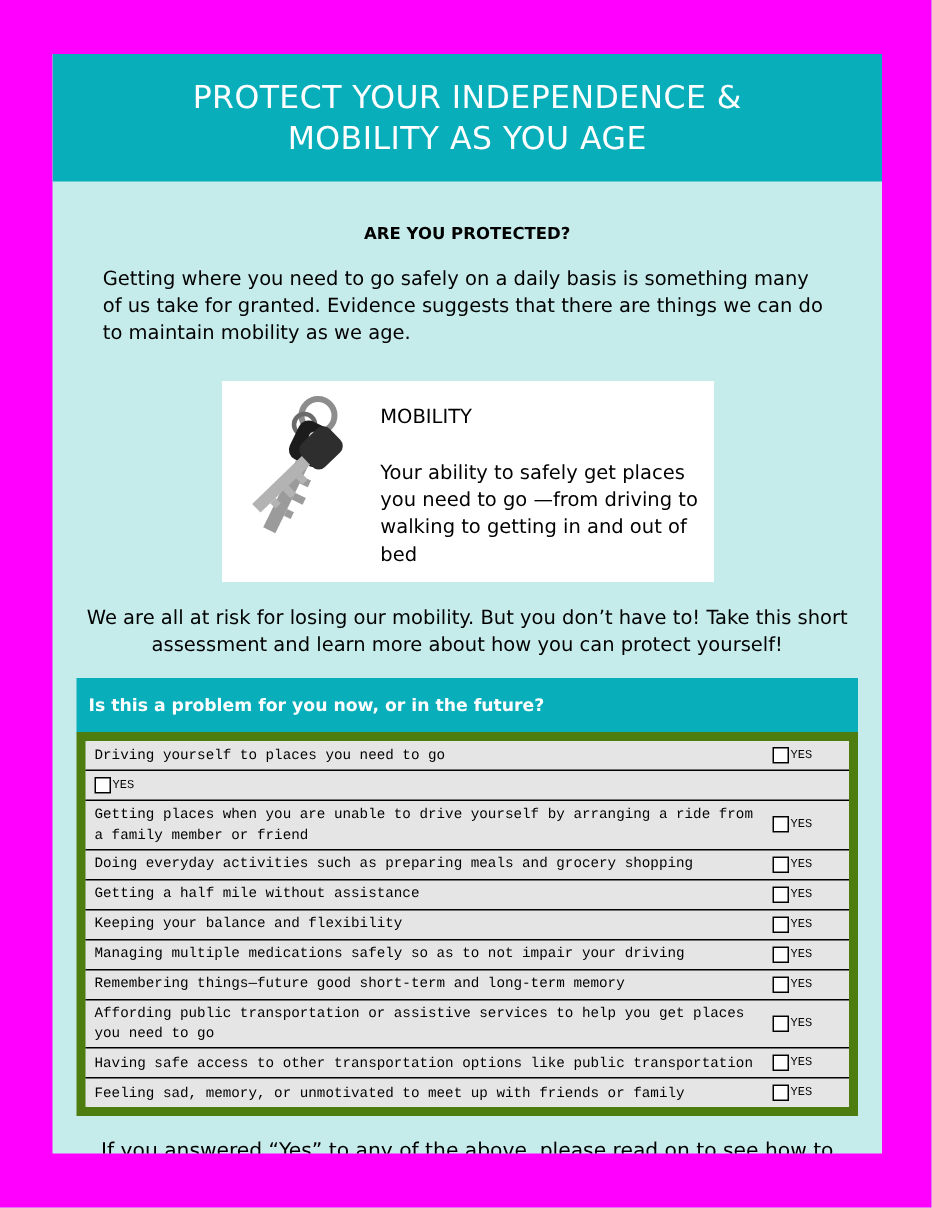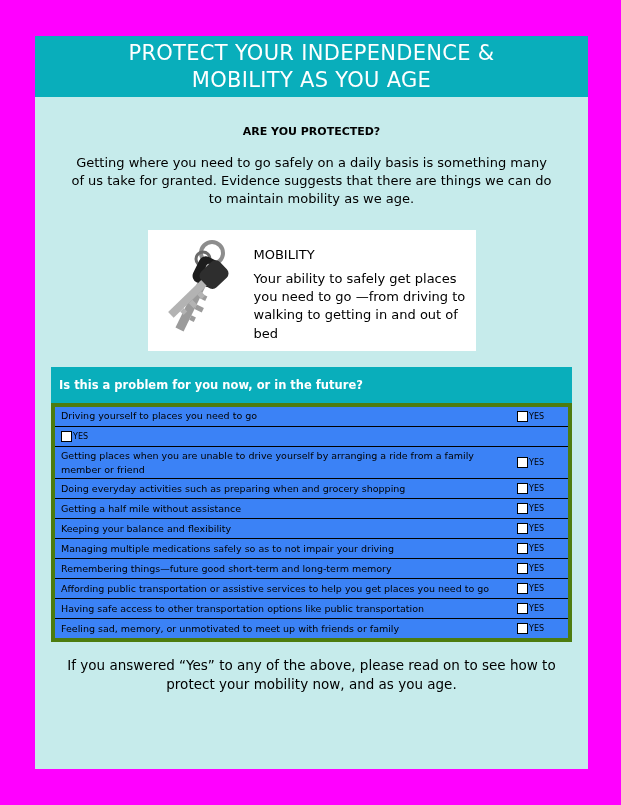--- a/index.html
+++ b/index.html
@@ -7,54 +7,54 @@
     width:621px;height:805px;overflow:hidden;
     background:#FF00FF;
     font-family:"DejaVu Sans","Liberation Sans",sans-serif;
     position:relative;
   }
   .flyer{
     position:absolute;left:35px;top:36px;width:553px;height:733px;
     background:#C6EBEB;overflow:hidden;
   }
   .banner{
-    background:#09AEBB;height:61px;
+    background:#09AEBB;height:85px;
     display:flex;align-items:center;justify-content:center;
   }
   .banner h1{
     margin:0;color:#FFFFFF;font-size:21px;font-weight:400;
     text-align:center;max-width:470px;line-height:1.25;letter-spacing:.3px;
   }
   .content{padding:0 16px;}
   .protected-heading{
     text-align:center;font-size:11px;font-weight:bold;
     margin:28px 0 7px;color:#000;
   }
   .intro-para{
-    text-align:center;font-size:13px;line-height:1.38;
+    font-size:13px;line-height:1.38;
     margin:16px auto;max-width:486px;color:#000;
   }
   .mobility-box{
     background:#FFFFFF;width:328px;min-height:118px;
     margin:22px auto 16px;padding:8px 10px;box-sizing:border-box;
     display:flex;gap:10px;align-items:flex-start;
   }
   .keys-wrap{flex:0 0 86px;height:104px;overflow:hidden;}
   .mobility-text{font-size:13px;line-height:1.4;padding-top:8px;}
-  .mobility-title{margin-bottom:6px;}
+  .mobility-title{margin-bottom:19px;}
   .assessment-intro{
     text-align:center;font-size:13px;line-height:1.4;
     margin:10px auto 12px;max-width:526px;color:#000;
   }
   .table{margin:0 0 14px;}
   .table-header{
     background:#09AEBB;color:#FFFFFF;font-weight:bold;font-size:11.5px;
     padding:11px 8px;
   }
-  .table-body{background:#3b82f6;border:4px solid #4d7c0f;}
+  .table-body{background:#e5e5e5;border:6px solid #4d7c0f;font-family:Liberation Mono, monospace;}
   .row{
     display:flex;align-items:center;border-bottom:1px solid #000;
     padding:2px 5px 2px 6px;min-height:15px;
   }
   .row:last-child{border-bottom:none;}
   .row-text{flex:1;font-size:9.5px;line-height:1.45;padding-right:8px;color:#000;}
   .row-yes{flex:0 0 46px;display:flex;align-items:center;}
   .checkbox{
     width:9px;height:9px;border:1px solid #000;background:#FFFFFF;
     display:inline-block;cursor:pointer;
@@ -101,20 +101,21 @@
             <rect x="58" y="82" width="5" height="5" fill="#b3b3b3"></rect>
           </g>
         </svg>
       </div>
       <div class="mobility-text">
         <div class="mobility-title">MOBILITY</div>
         <div class="mobility-description">Your ability to safely get places you need to go —from driving to walking to getting in and out of bed</div>
       </div>
     </div>
 
+    <p class="assessment-intro">We are all at risk for losing our mobility. But you don’t have to! Take this short assessment and learn more about how you can protect yourself!</p>
 
     <div class="table">
       <div class="table-header">Is this a problem for you now, or in the future?</div>
       <div class="table-body">
       <div class="row">
         <div class="row-text">Driving yourself to places you need to go</div>
         <div class="row-yes">
           <span class="checkbox"></span>
           <span class="yes-label">YES</span>
         </div>
@@ -129,21 +130,21 @@
 
       <div class="row">
         <div class="row-text">Getting places when you are unable to drive yourself by arranging a ride from a family member or friend</div>
         <div class="row-yes">
           <span class="checkbox"></span>
           <span class="yes-label">YES</span>
         </div>
       </div>
 
       <div class="row">
-        <div class="row-text">Doing everyday activities such as preparing when and grocery shopping</div>
+        <div class="row-text">Doing everyday activities such as preparing meals and grocery shopping</div>
         <div class="row-yes">
           <span class="checkbox"></span>
           <span class="yes-label">YES</span>
         </div>
       </div>
 
       <div class="row">
         <div class="row-text">Getting a half mile without assistance</div>
         <div class="row-yes">
           <span class="checkbox"></span>

